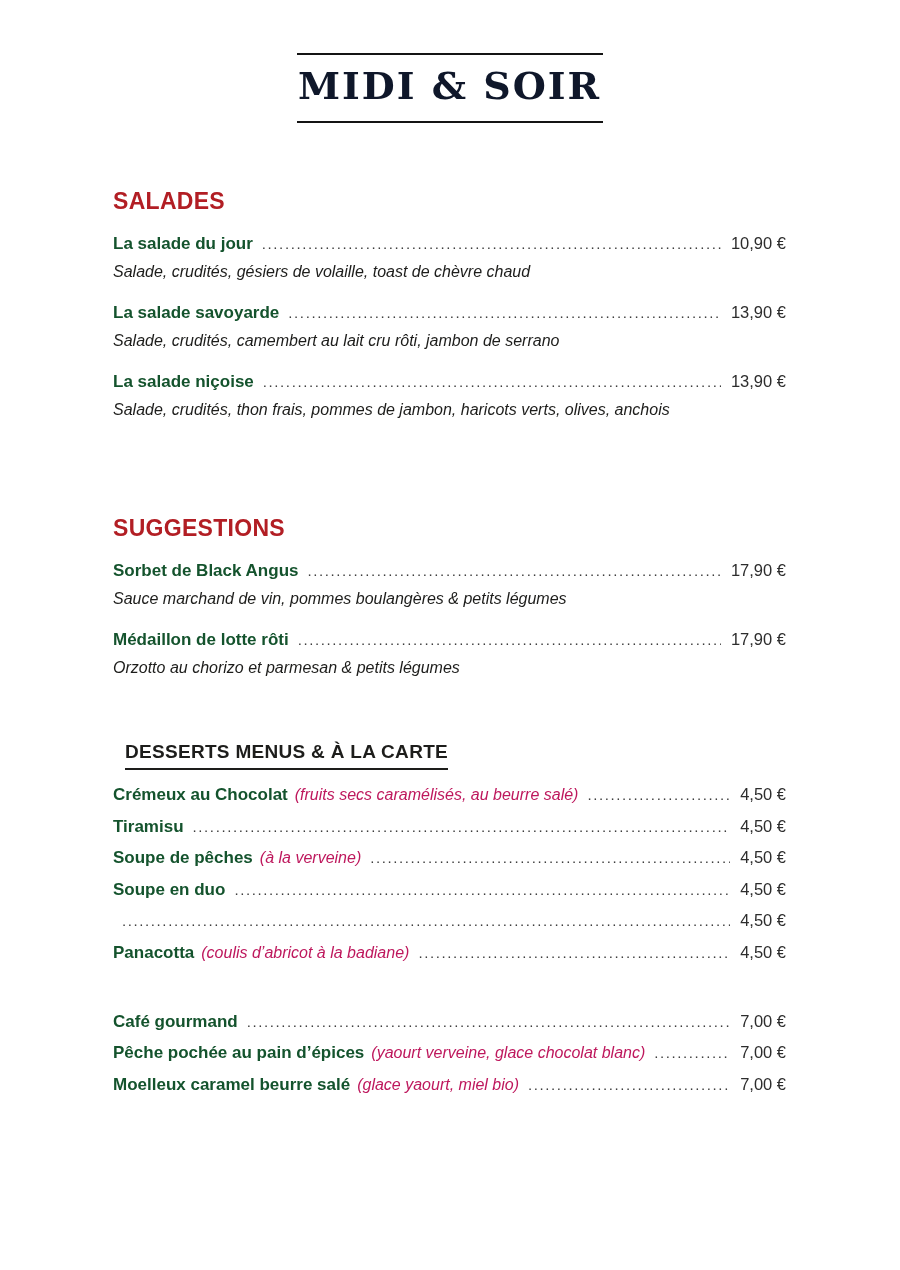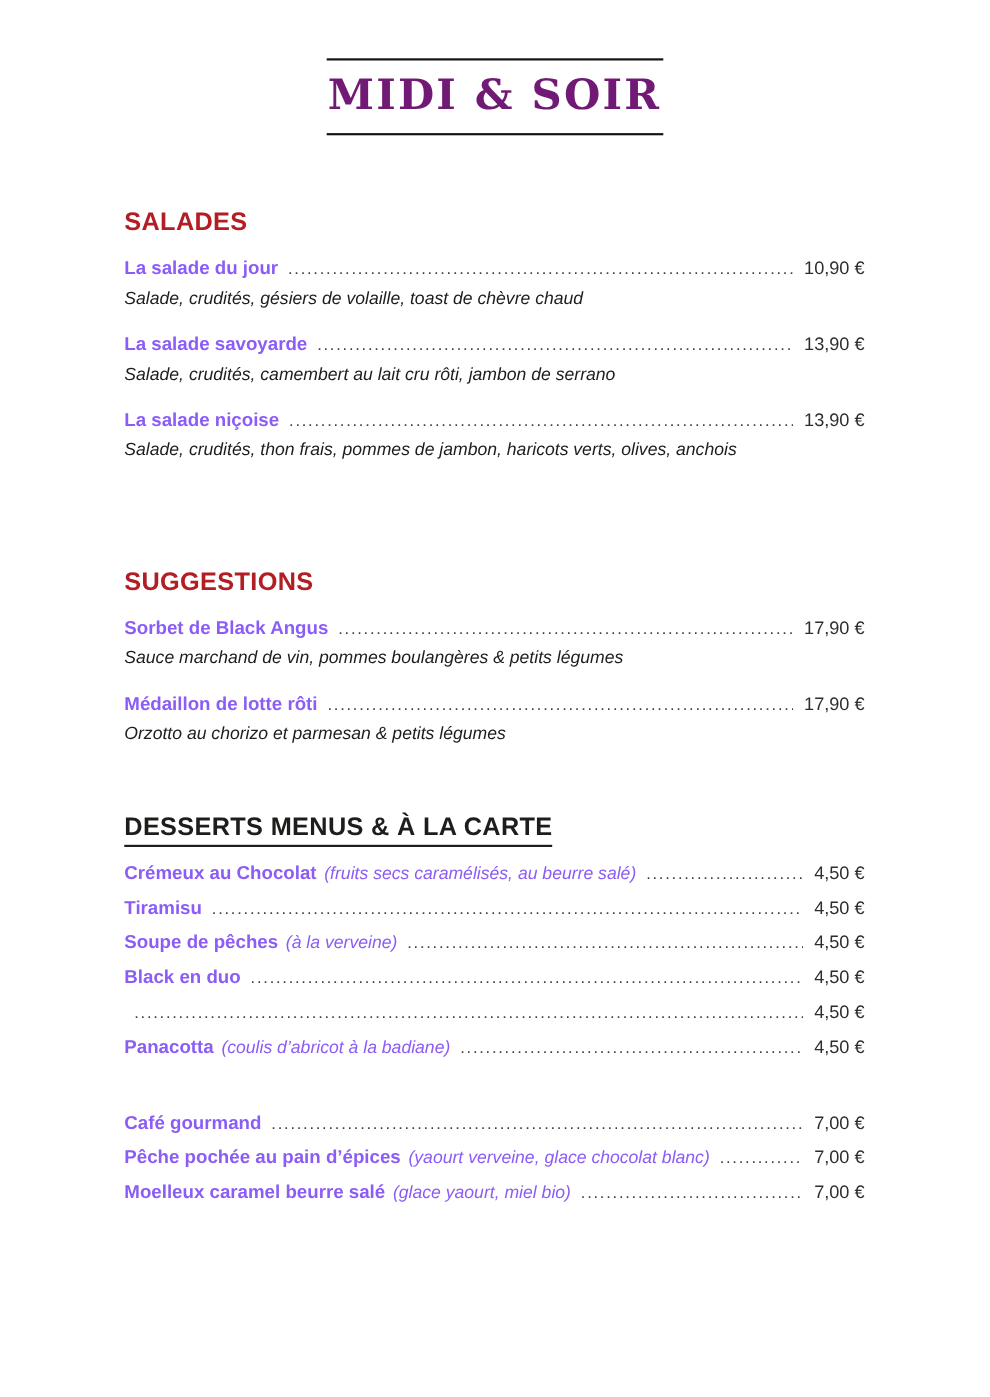--- a/index.html
+++ b/index.html
@@ -20,21 +20,21 @@
     border-bottom: 2.5px solid #141414;
     padding: 8px 0 12px 0;
     text-align: center;
   }
   .title {
     font-family: "DejaVu Serif", serif;
     font-weight: 900;
     font-size: 38px;
     letter-spacing: 2px;
     line-height: 46px;
-    color: #701a75;
+    color: #0f172a;
     white-space: nowrap;
   }
 
   
   .section-salades     { margin-top: 64px; }
   .section-suggestions { margin-top: 94px; }
   .section-desserts    { margin-top: 62px; }
   .section-heading {
     color: #b21e24;
     font-size: 23px;
@@ -45,29 +45,29 @@
   }
 
   
   .item { margin-bottom: 20px; }
   .item-row { display: flex; align-items: baseline; }
   .item-name {
     font-weight: bold;
     font-size: 17px;
     line-height: 22px;
     white-space: nowrap;
-    color: #8b5cf6;
+    color: #14532d;
   }
   .item-note {
     font-style: italic;
     font-weight: normal;
     font-size: 16px;
     margin-left: 7px;
     white-space: nowrap;
-    color: #8b5cf6;
+    color: #be185d;
   }
   .item-note:empty { margin-left: 0; }
   .dots {
     flex: 1 1 auto;
     overflow: hidden;
     white-space: nowrap;
     margin: 0 10px 0 9px;
     min-width: 16px;
   }
   .dots::after {
@@ -87,28 +87,29 @@
     line-height: 20px;
     margin-top: 7px;
     color: #1d1d1b;
   }
 
   
   .subsection { margin-top: 12px; }
   .subsection.second { margin-top: 46px; }
   .sub-heading {
     display: inline-block;
-    font-size: 23px;
+    font-size: 19px;
     font-weight: bold;
     letter-spacing: 0.3px;
     line-height: 23px;
     color: #1d1d1b;
     border-bottom: 2px solid #1d1d1b;
     padding-bottom: 5px;
     margin-bottom: 13px;
+    margin-left: 12px;
   }
   .simple-item { margin-bottom: 8.5px; }
   .simple-item .item-row { line-height: 22px; }
 </style>
 </head>
 <body>
 
 <div class="page">
 
   <div class="title-block">
@@ -195,21 +196,21 @@
         <div class="item-row">
           <span class="item-name">Soupe de pêches</span>
           <span class="item-note">(à la verveine)</span>
           <span class="dots"></span>
           <span class="price">4,50 €</span>
         </div>
       </div>
 
       <div class="simple-item">
         <div class="item-row">
-          <span class="item-name">Black en duo</span>
+          <span class="item-name">Soupe en duo</span>
           <span class="item-note"></span>
           <span class="dots"></span>
           <span class="price">4,50 €</span>
         </div>
       </div>
 
       <div class="simple-item">
         <div class="item-row">
           <span class="item-note"></span>
           <span class="dots"></span>

